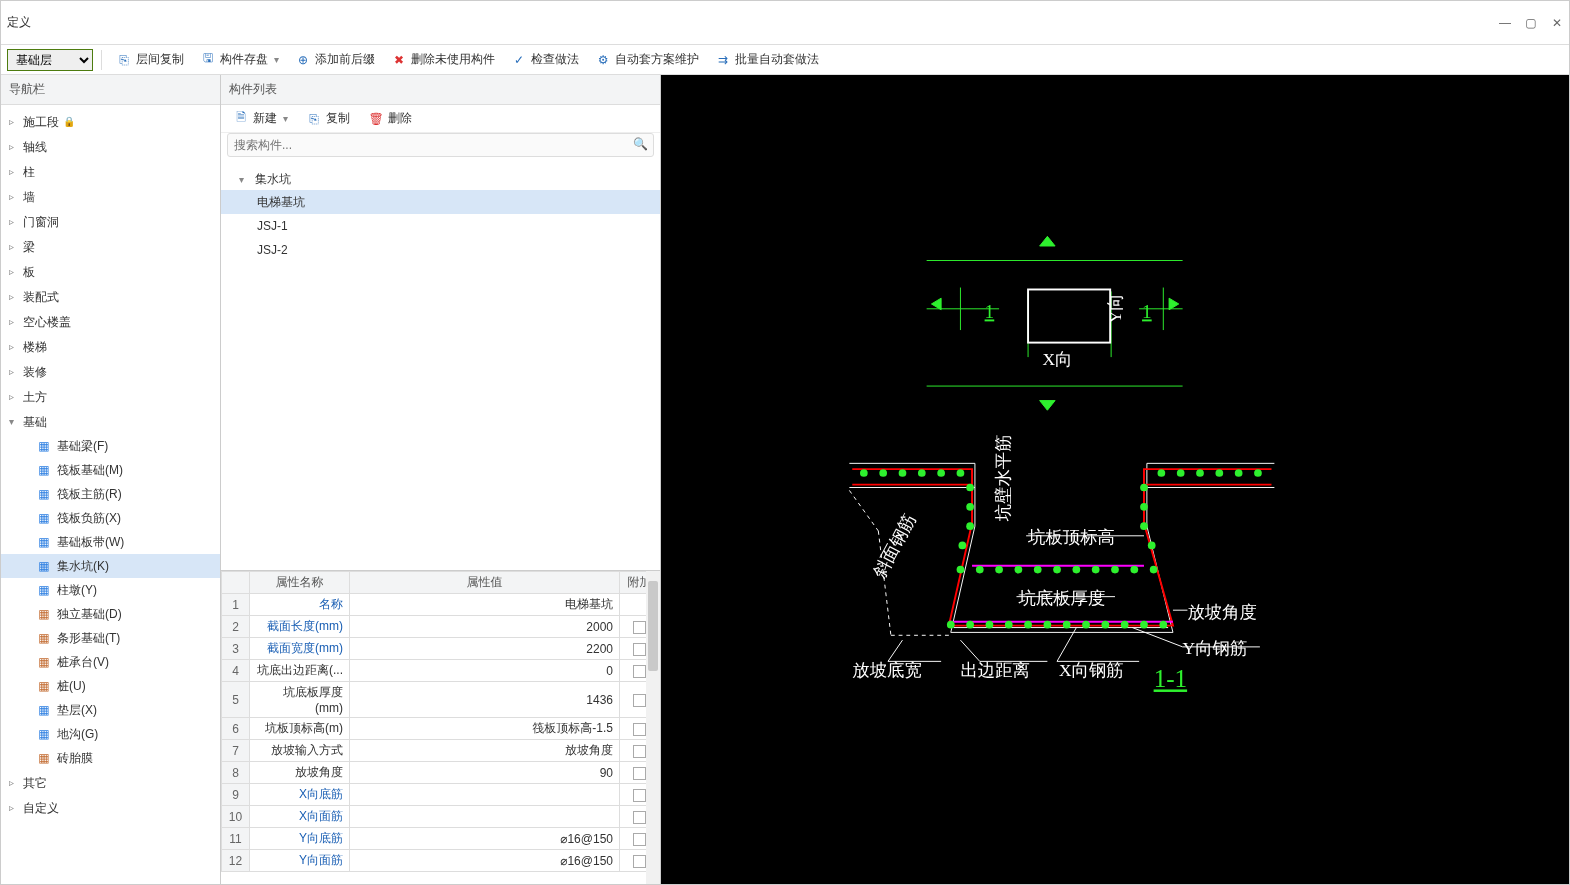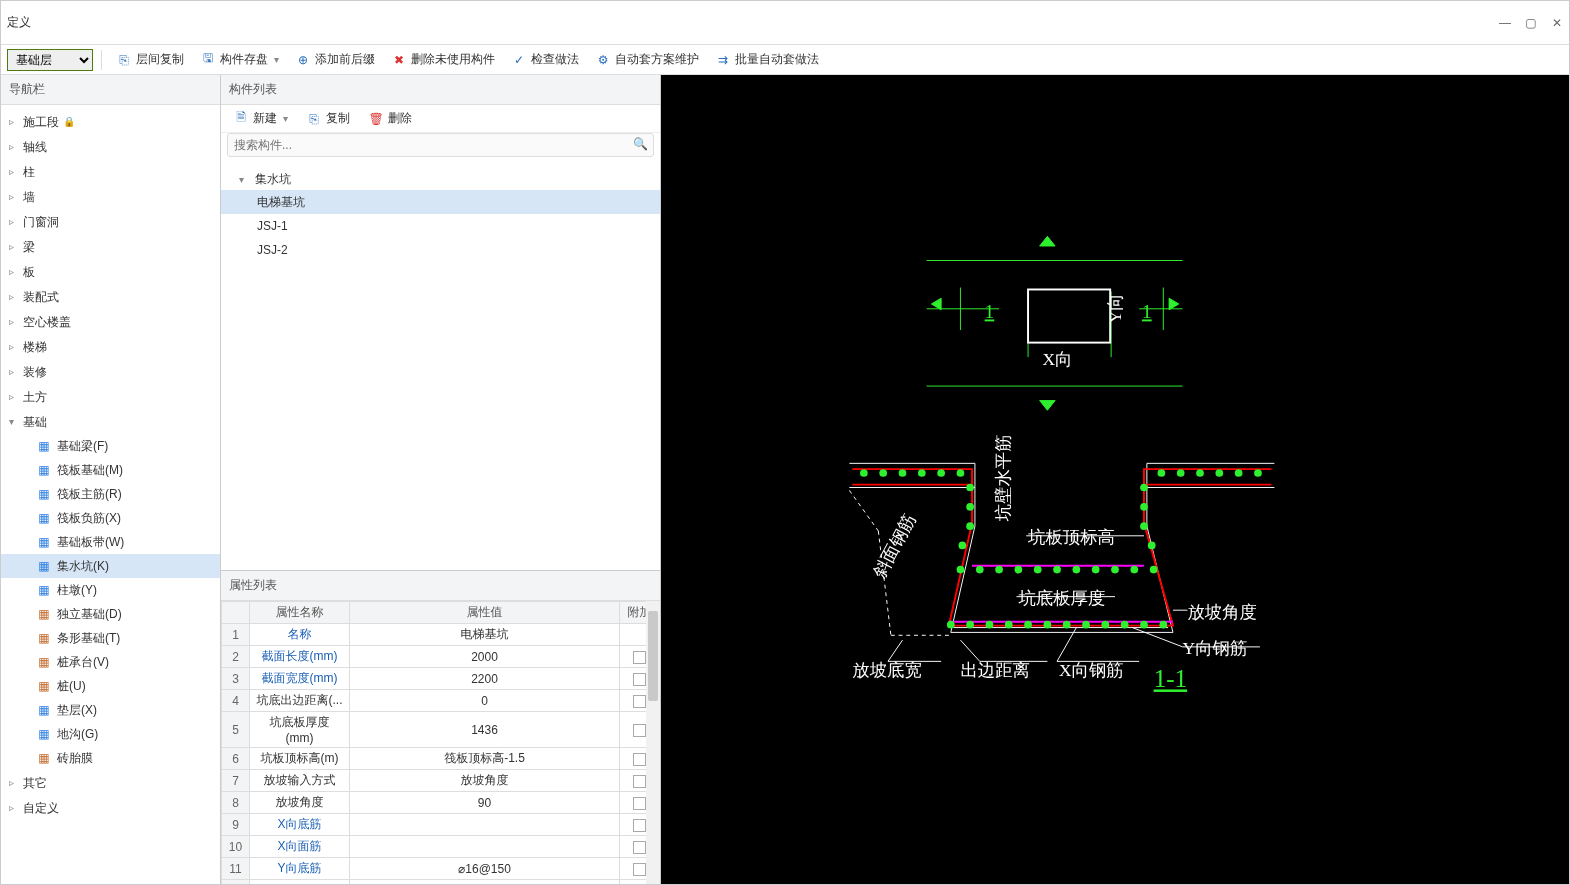--- a/index.html
+++ b/index.html
@@ -30,21 +30,21 @@
 .search-input { width: 100%; height: 24px; border: 1px solid #ddd; border-radius: 3px; padding: 0 24px 0 6px; font-size: 12px; color: #888; background: #fafafa; }
 .search-icon { position: absolute; right: 6px; top: 4px; color: #bbb; }
 .tree { flex: 1; overflow-y: auto; padding: 4px 0; }
 .tree-parent { padding: 2px 18px; display: flex; align-items: center; gap: 4px; cursor: pointer; }
 .tree-parent::before { content: "▾"; color: #888; font-size: 10px; width: 12px; }
 .tree-leaf { padding: 2px 36px; cursor: pointer; line-height: 20px; }
 .tree-leaf.selected { background: #d7e6f7; }
 .props { border-top: 1px solid #ccc; height: 330px; display: flex; flex-direction: column; }
 .prop-table-wrap { flex: 1; overflow-y: auto; position: relative; }
 .prop-table { width: 100%; border-collapse: collapse; table-layout: fixed; border-radius: 18px; }
-.prop-table th, .prop-table td { border: 1px solid #ddd; padding: 2px 6px; text-align: center; font-weight: 400; height: 20px; font-size: 12px; }
+.prop-table th, .prop-table td { border: 1px solid #ddd; padding: 2px 6px; text-align: right; font-weight: 400; height: 20px; font-size: 12px; }
 .prop-table th { background: #f3f4f5; text-align: center; color: #555; }
 .row-no { width: 24px; text-align: center !important; background: #f3f4f5; color: #666; }
 .prop-name.blue { color: #1a5fb4; }
 .attach-col { width: 36px; text-align: center !important; }
 .chk { width: 13px; height: 13px; border: 1px solid #aaa; display: inline-block; vertical-align: middle; background: #fff; }
 .right-panel { flex: 1; display: flex; flex-direction: column; background: #000; }
 .tabs { height: 28px; display: flex; align-items: stretch; background: #f3f4f5; border-bottom: 1px solid #ccc; }
 .tab { padding: 6px 14px; cursor: pointer; color: #666; border-right: 1px solid #ddd; }
 .tab.active { background: #e7e8ea; color: #222; font-weight: 500; }
 .diagram { flex: 1; background: #000; position: relative; }
@@ -250,21 +250,20 @@
           <span>集水坑</span>
         </div>
       <div id="treeItems">
           <div class="tree-leaf selected">电梯基坑</div>
           <div class="tree-leaf">JSJ-1</div>
           <div class="tree-leaf">JSJ-2</div>
         </div>
     </div>
 
     <div class="props">
-      <div class="panel-header">属性列表</div>
       <div class="prop-table-wrap">
         <table class="prop-table">
           <colgroup>
               <col style="width:28px">
               <col style="width:100px">
               <col>
               <col style="width:40px">
             </colgroup>
           <thead>
               <tr>

